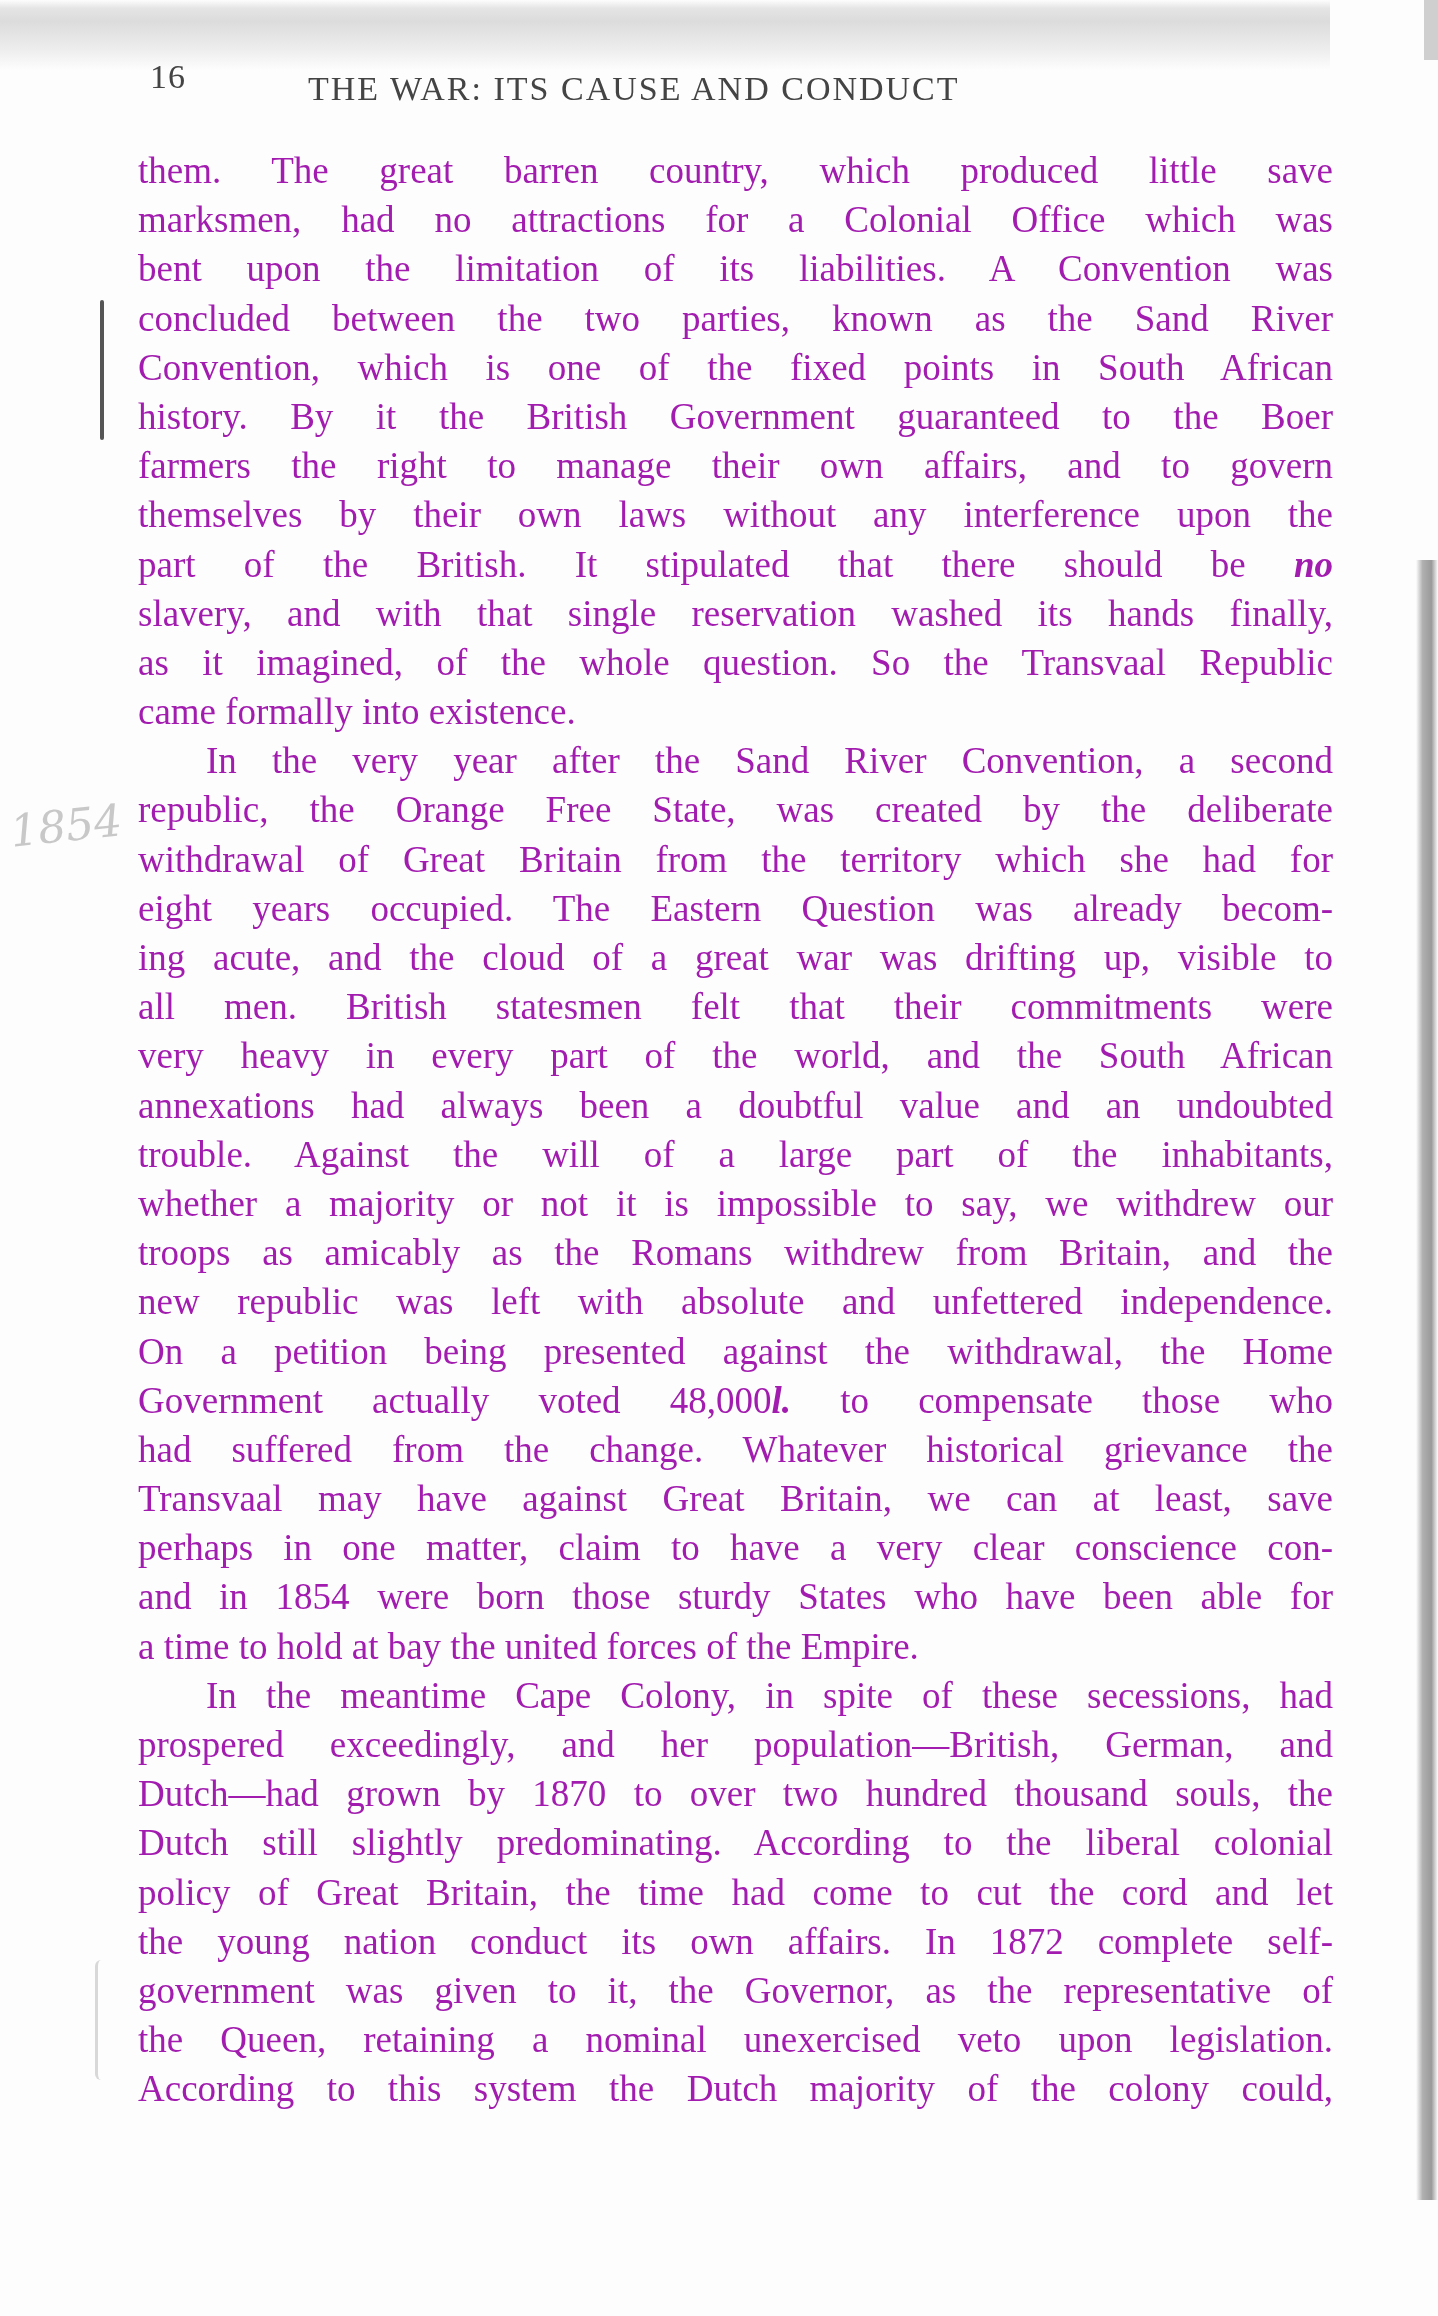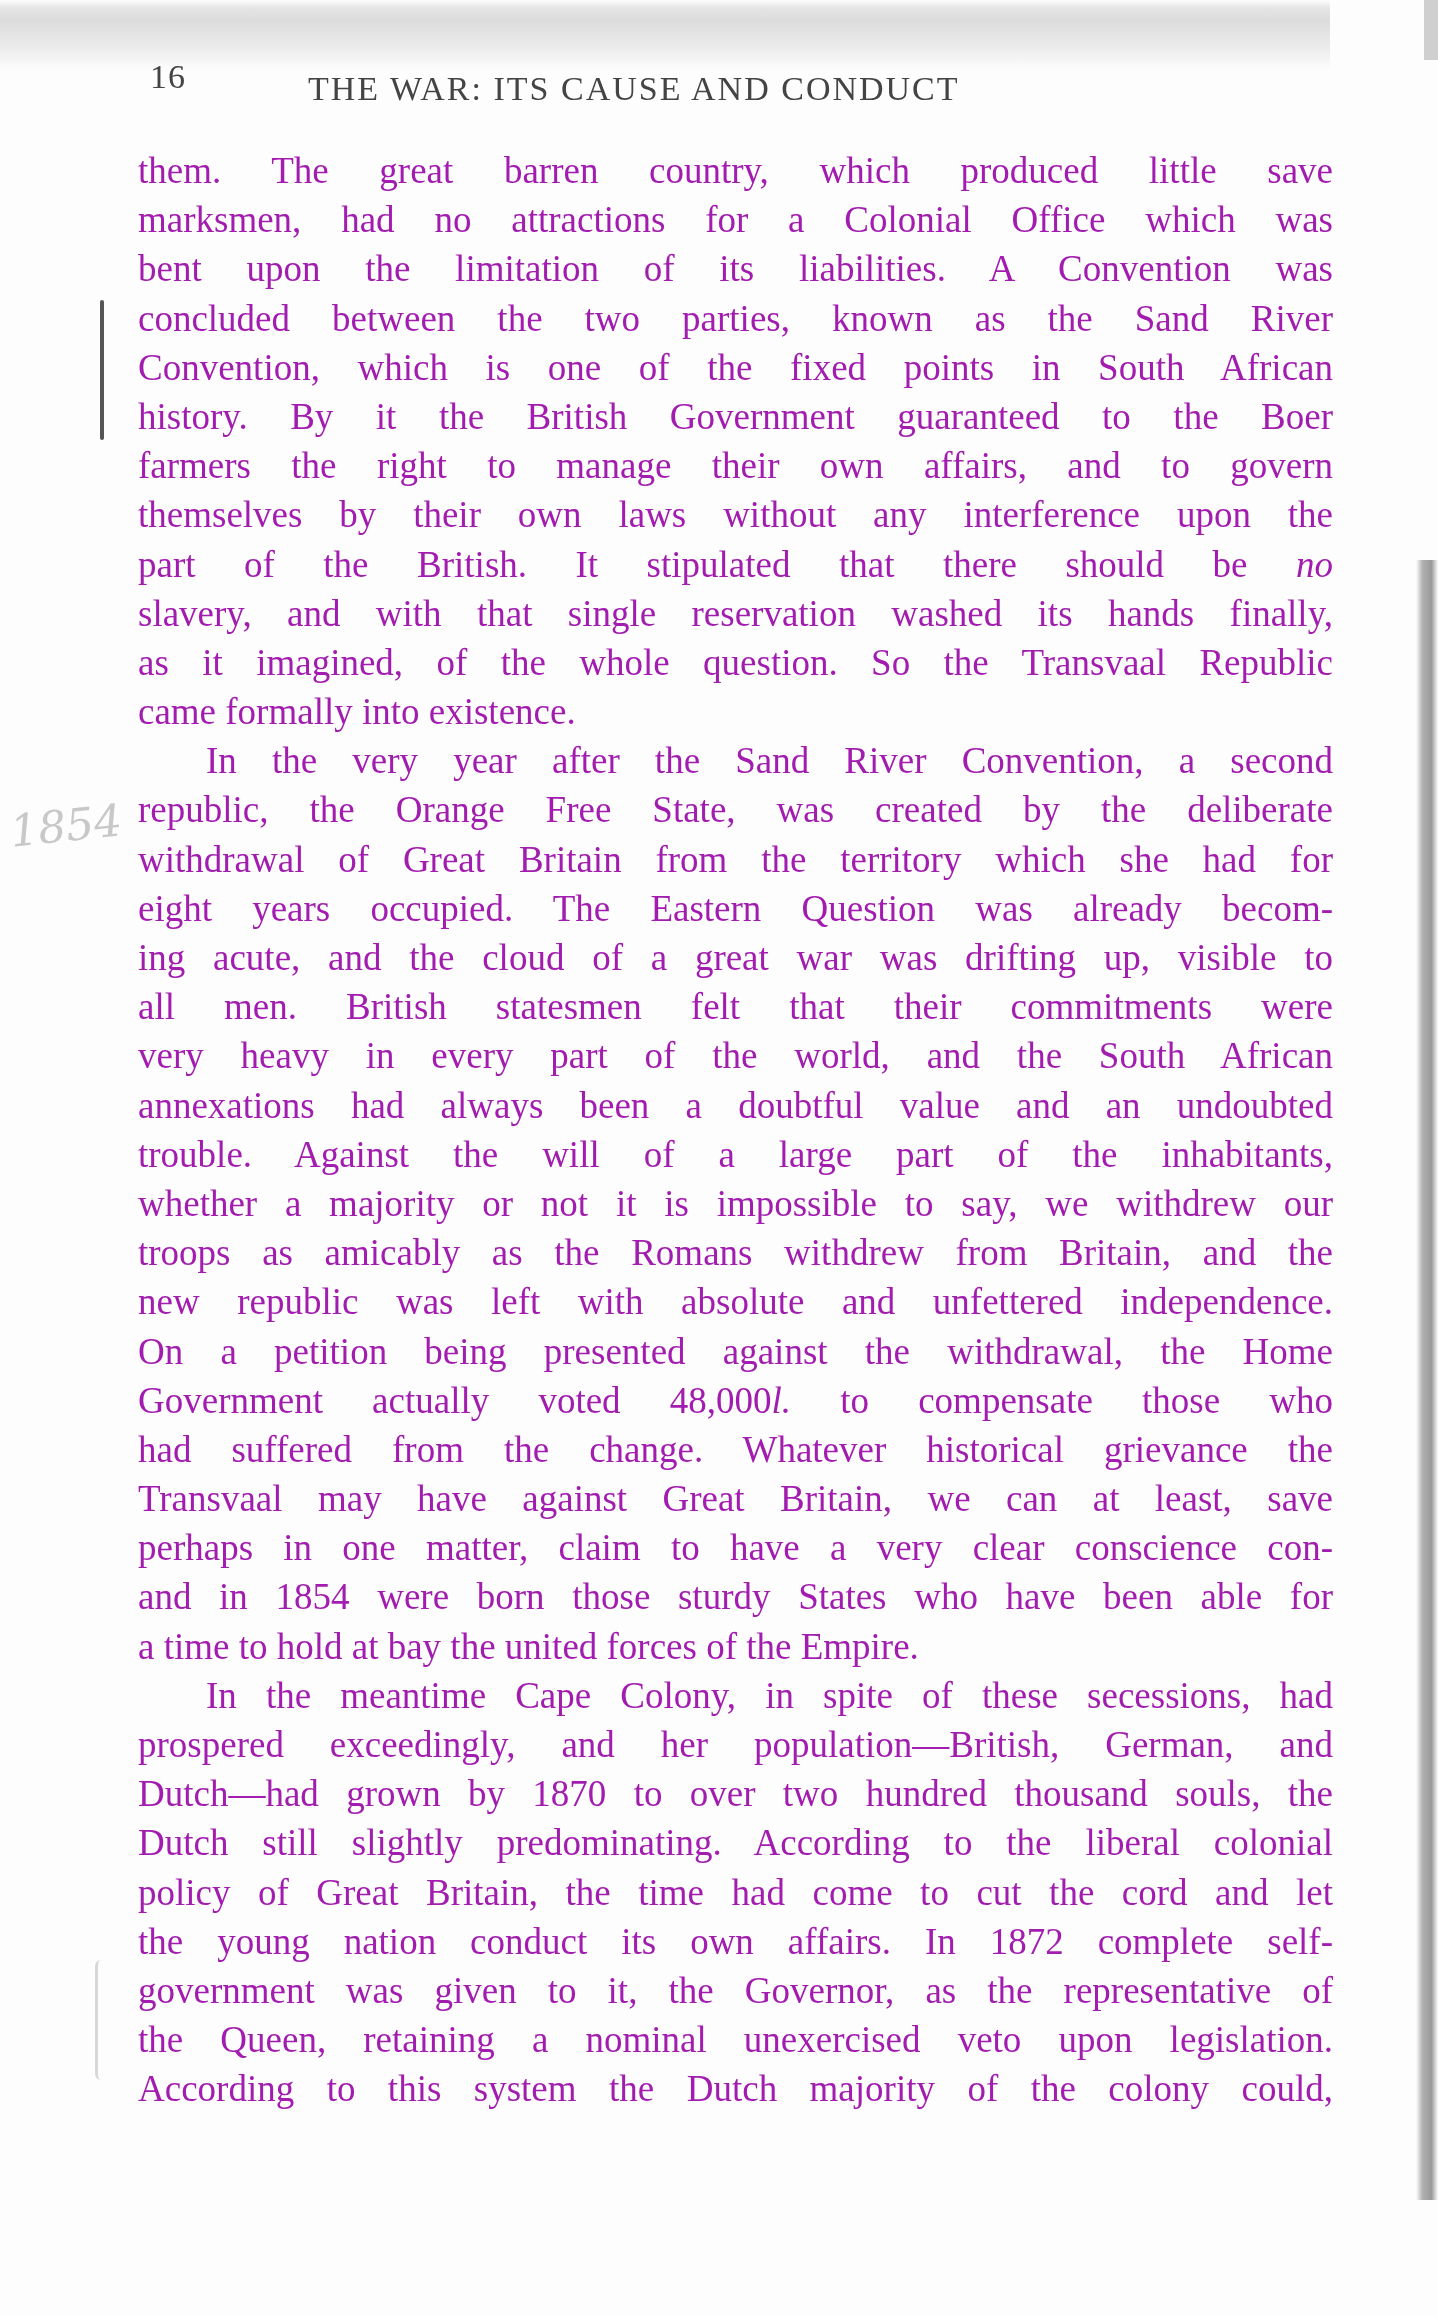--- a/index.html
+++ b/index.html
@@ -46,21 +46,21 @@
     font-size: 44px; color: #c8c8c8; transform: rotate(-6deg);
   }
   .margin-bracket {
     position: absolute; left: 100px; top: 300px; width: 4px; height: 140px;
     background: #555; border-radius: 2px;
   }
   .margin-bracket-2 {
     position: absolute; left: 95px; top: 1960px; width: 3px; height: 120px;
     border-left: 3px solid #d8d8d8; border-radius: 40px 0 0 40px;
   }
-  em { font-style: italic; }
+  em { font-style: italic; font-weight: bold; }
 </style>
 </head>
 <body>
 
 <div class="top-shade"></div>
 <div class="right-edge-top"></div>
 <div class="right-edge"></div>
 
 <div class="running-head">
   <span class="page-number">16</span>

